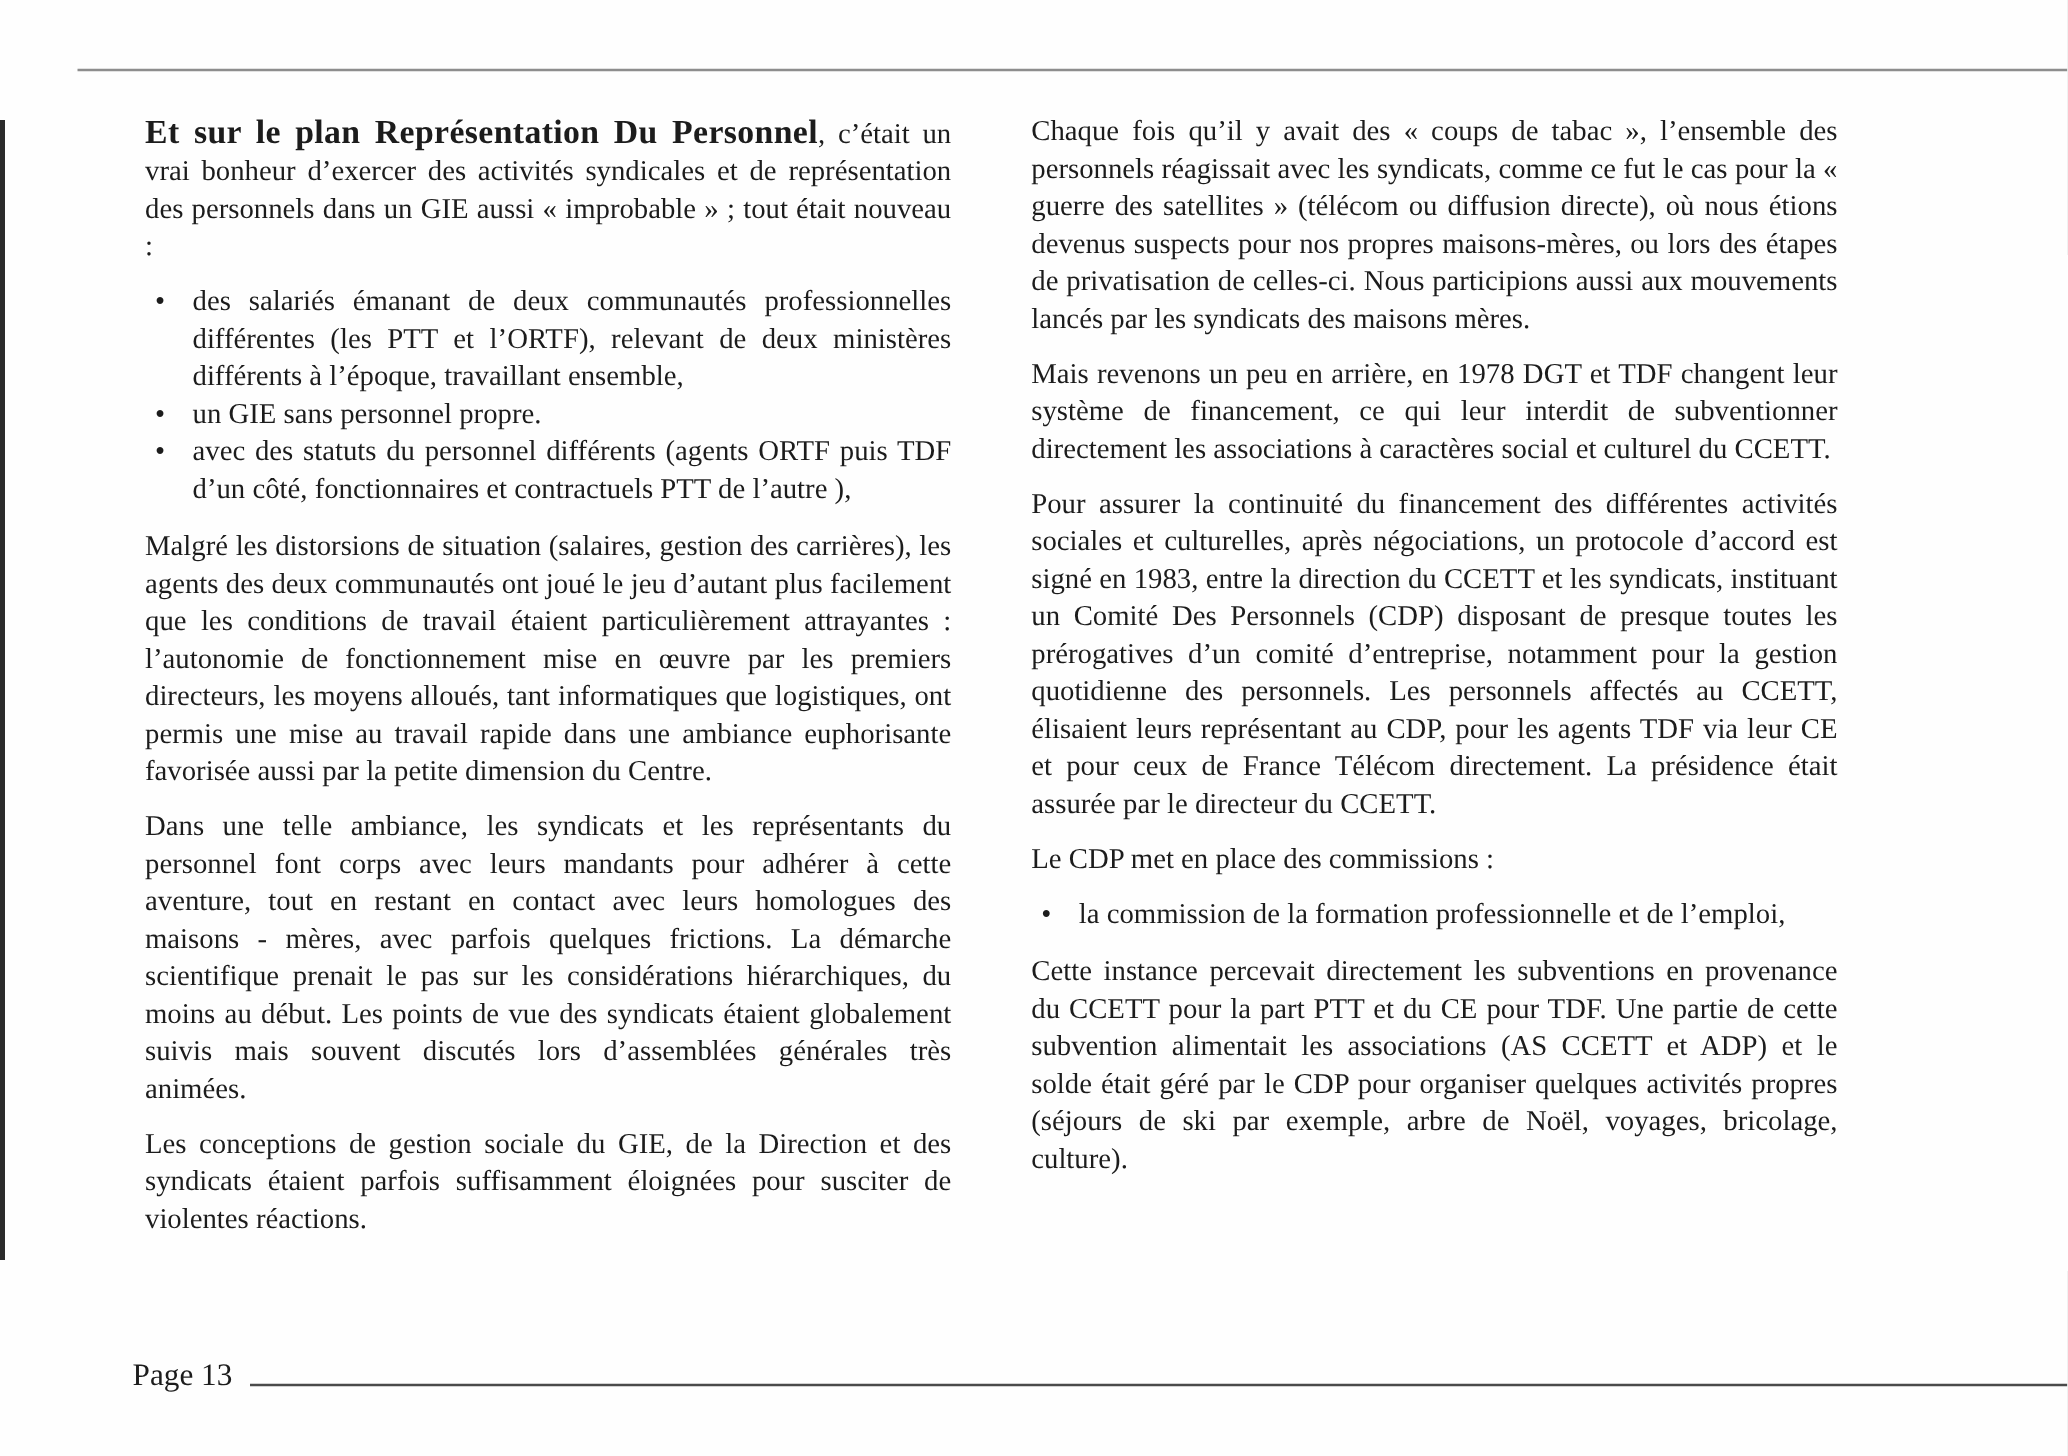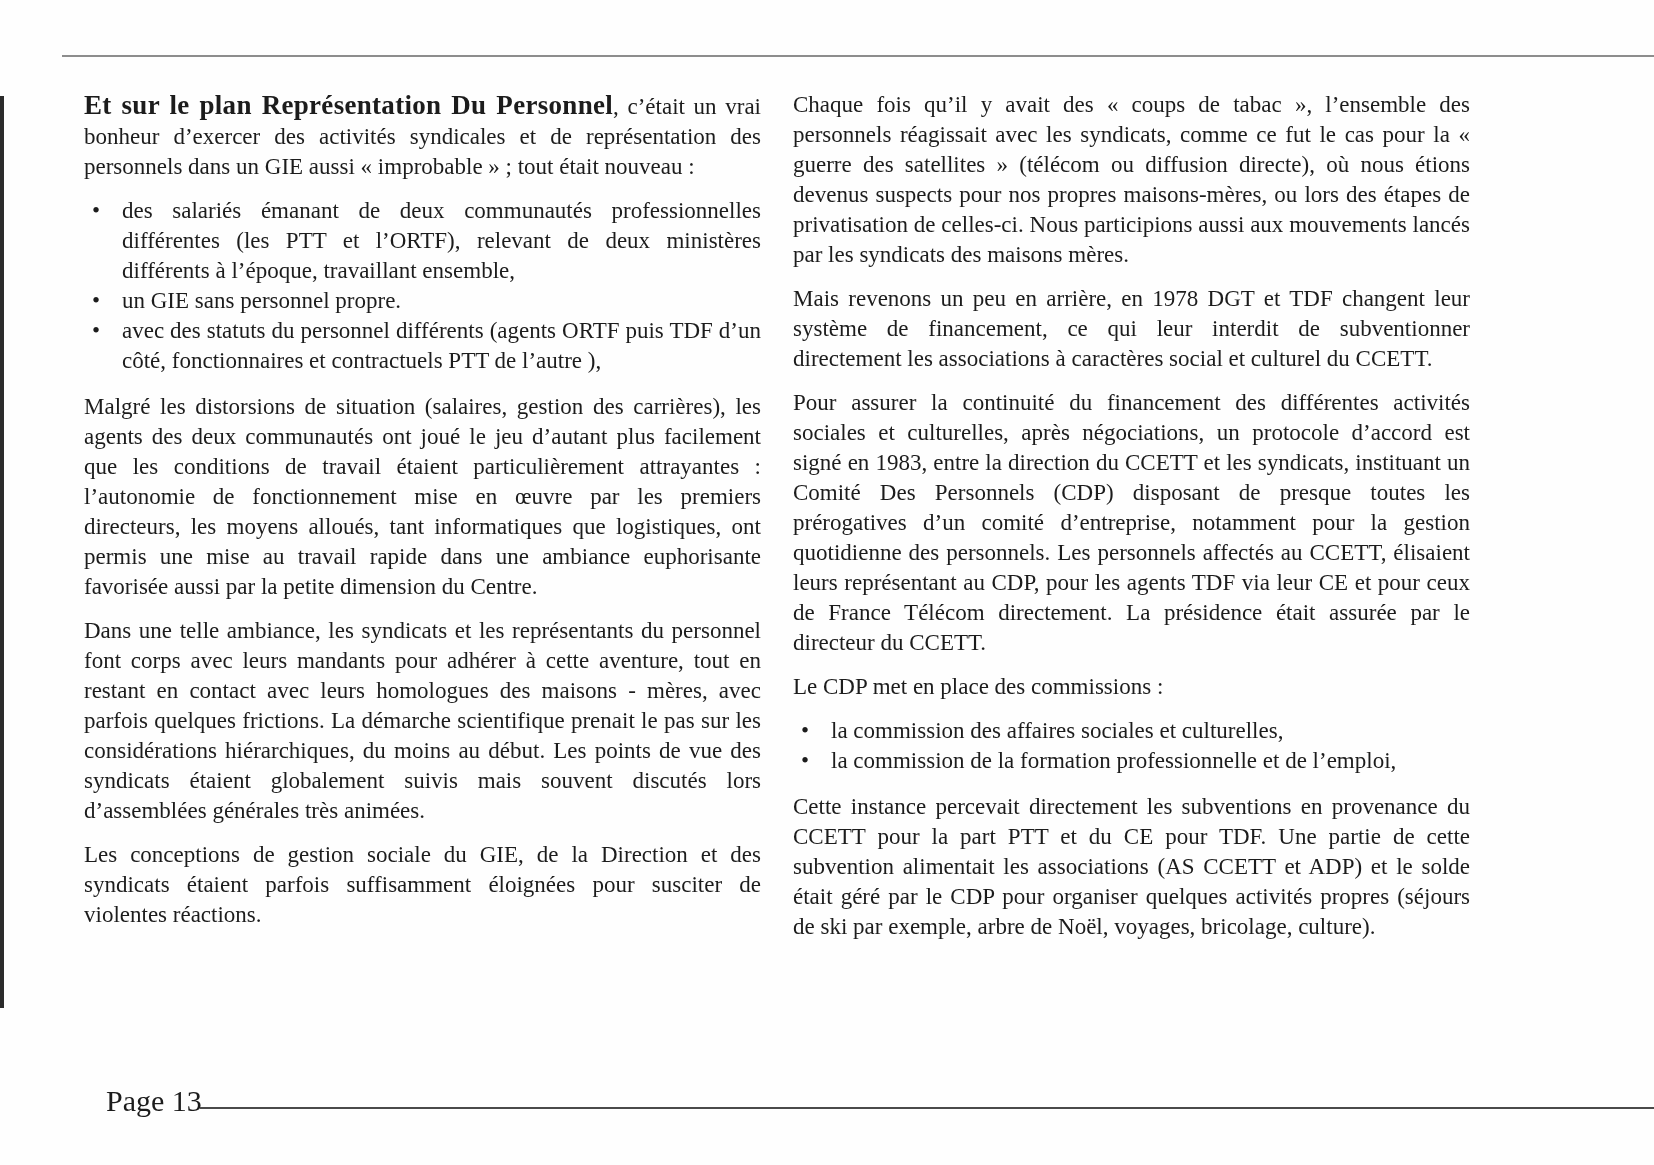--- a/index.html
+++ b/index.html
@@ -22,20 +22,21 @@
   .columns {
     position:absolute; left:84px; top:90px;
     width:1386px;
     display:flex; gap:32px;
   }
   .col {
     width:677px;
     font-size:23px; line-height:30px;
     text-align:justify;
     text-justify:inter-word;
+    margin-left:32px;
   }
   .col p { margin:0 0 14px 0; }
   .lead-bold {
     font-weight:700;
     font-size:27px;
     line-height:30px;
     letter-spacing:0.3px;
   }
   ul.bullets {
     list-style:none;
@@ -45,21 +46,21 @@
     position:relative;
     padding-left:38px;
     margin:0;
   }
   ul.bullets li::before {
     content:"\2022";
     position:absolute; left:8px; top:0;
   }
   .footer-pagenum {
     position:absolute; left:106px; top:1086px;
-    font-size:30px; line-height:30px;
+    font-size:25px; line-height:30px;
   }
   .footer-rule {
     position:absolute; left:200px; right:0; top:1107px;
     height:2px; background:#4a4a4a;
   }
 </style>
 </head>
 <body>
 
 <div class="page">
@@ -83,21 +84,20 @@
       <p>Les conceptions de gestion sociale du GIE, de la Direction et des syndicats étaient parfois suffisamment éloignées pour susciter de violentes réactions.</p>
     </div>
 
     <div class="col">
       <p>Chaque fois qu’il y avait des « coups de tabac », l’ensemble des personnels réagissait avec les syndicats, comme ce fut le cas pour la « guerre des satellites » (télécom ou diffusion directe), où nous étions devenus suspects pour nos propres maisons-mères, ou lors des étapes de privatisation de celles-ci. Nous participions aussi aux mouvements lancés par les syndicats des maisons mères.</p>
       <p>Mais revenons un peu en arrière, en 1978 DGT et TDF changent leur système de financement, ce qui leur interdit de subventionner directement les associations à caractères social et culturel du CCETT.</p>
       <p>Pour assurer la continuité du financement des différentes activités sociales et culturelles, après négociations, un protocole d’accord est signé en 1983, entre la direction du CCETT et les syndicats, instituant un Comité Des Personnels (CDP) disposant de presque toutes les prérogatives d’un comité d’entreprise, notamment pour la gestion quotidienne des personnels. Les personnels affectés au CCETT, élisaient leurs représentant au CDP, pour les agents TDF via leur CE et pour ceux de France Télécom directement. La présidence était assurée par le directeur du CCETT.</p>
       <p>Le CDP met en place des commissions :</p>
 
       <ul class="bullets">
-        <li>la commission des affaires sociales et culturelles,</li>
         <li>la commission de la formation professionnelle et de l’emploi,</li>
       </ul>
 
       <p>Cette instance percevait directement les subventions en provenance du CCETT pour la part PTT et du CE pour TDF. Une partie de cette subvention alimentait les associations (AS CCETT et ADP) et le solde était géré par le CDP pour organiser quelques activités propres (séjours de ski par exemple, arbre de Noël, voyages, bricolage, culture).</p>
     </div>
 
   </div>
 
   <div class="footer-pagenum">Page 13</div>
   <div class="footer-rule"></div>

